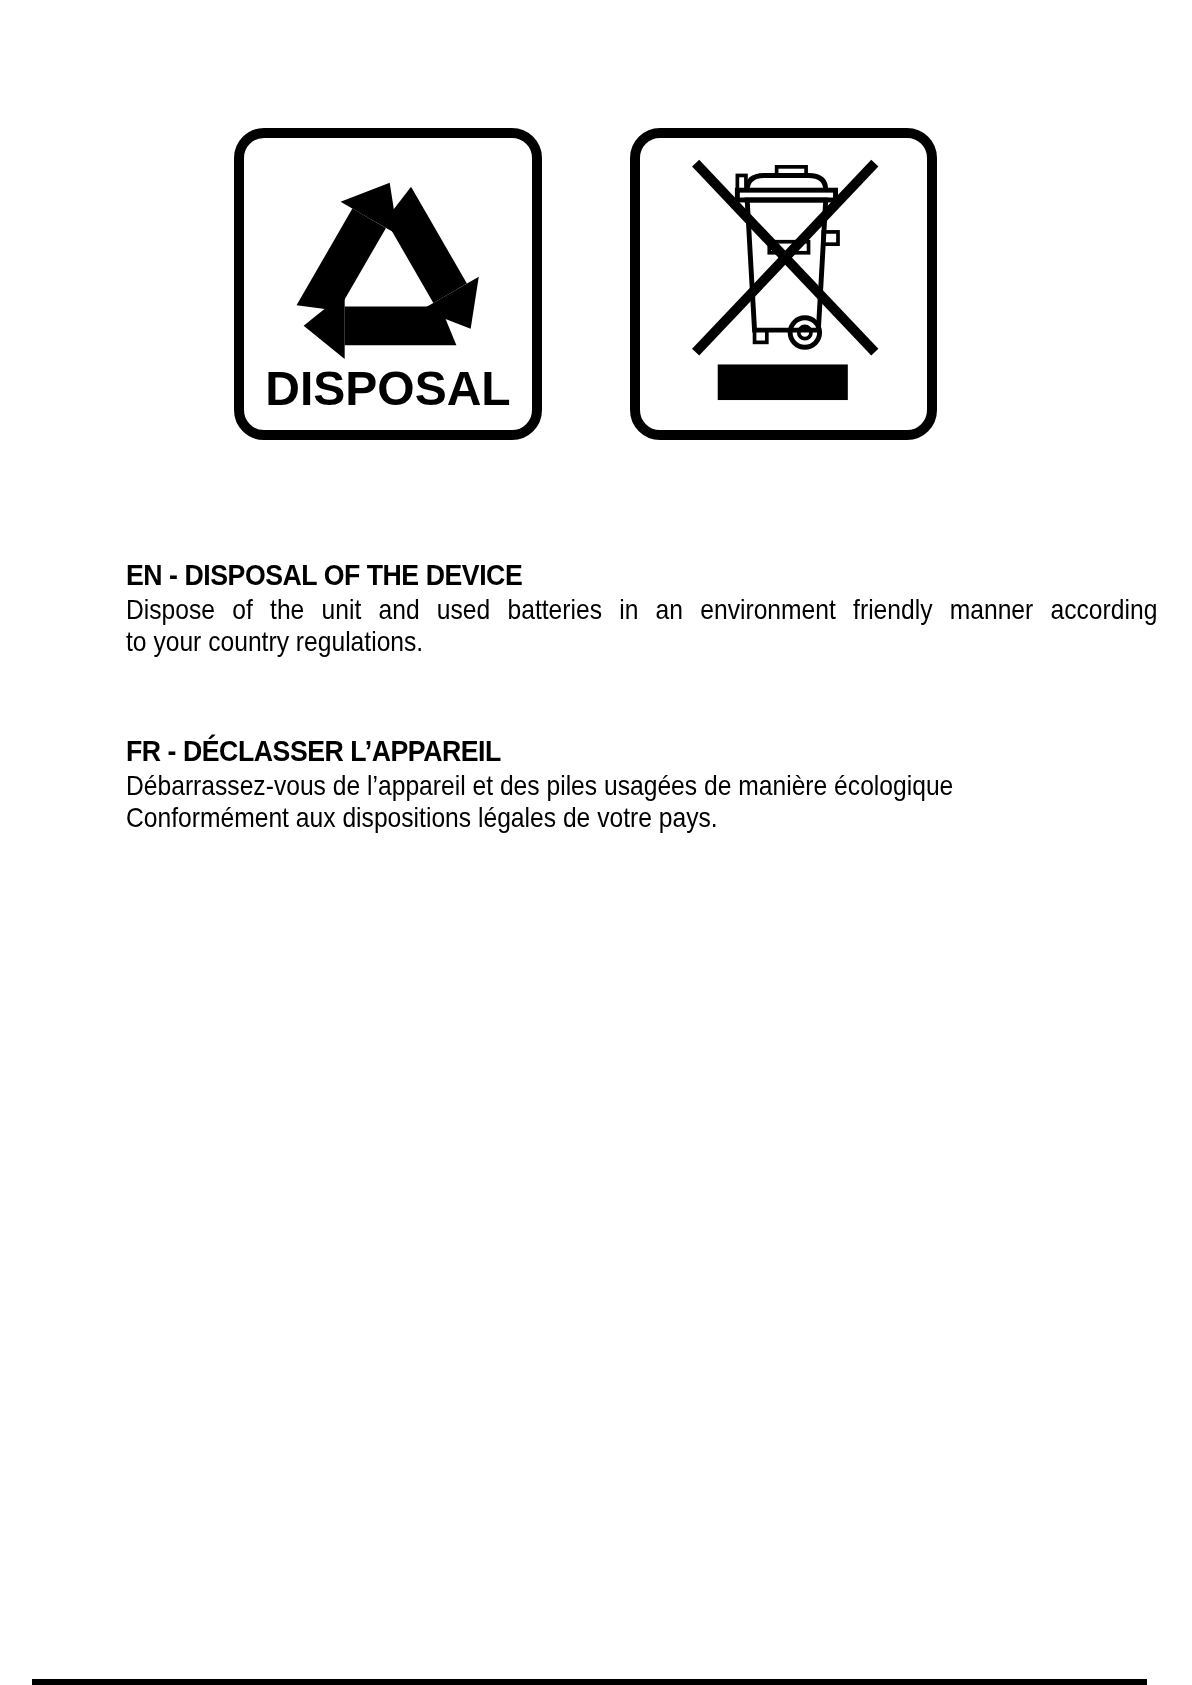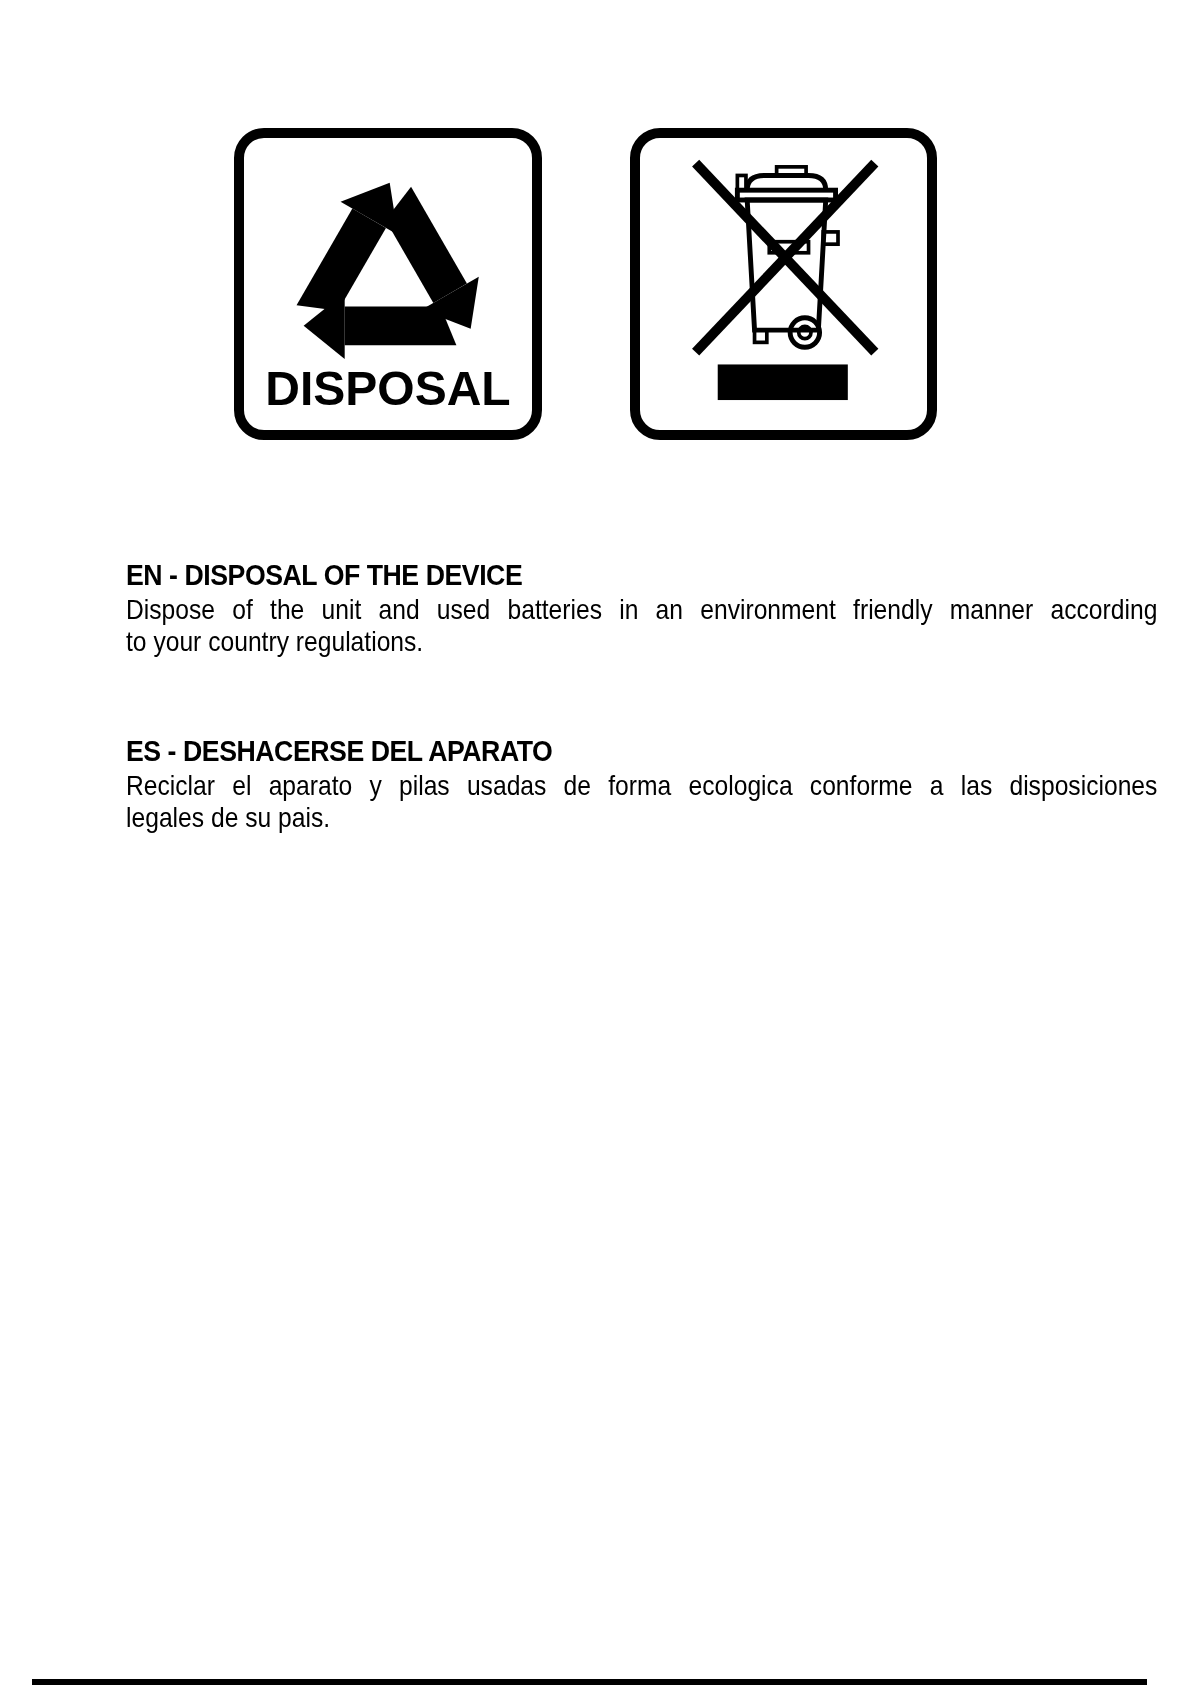--- a/index.html
+++ b/index.html
@@ -115,27 +115,27 @@
   </div>
 
   <div class="text-col">
 
     <div class="sec">
       <h2>EN - DISPOSAL OF THE DEVICE</h2>
       <p class="line stretch">Dispose of the unit and used batteries in an environment friendly manner according</p>
       <p class="line">to your country regulations.</p>
     </div>
 
+    <div class="sec">
+      <h2>FR - DÉCLASSER L’APPAREIL</h2>
+      <p class="line">Débarrassez-vous de l’appareil et des piles usagées de manière écologique</p>
+      <p class="line">Conformément aux dispositions légales de votre pays.</p>
+    </div>
 
 
 
-    <div class="sec">
-      <h2>ES - DESHACERSE DEL APARATO</h2>
-      <p class="line stretch">Reciclar el aparato y pilas usadas de forma ecologica conforme a las disposiciones</p>
-      <p class="line">legales de su pais.</p>
-    </div>
 
 
   </div>
 
   <div class="footer-rule"></div>
 
 </div>
 
 </body></html>

